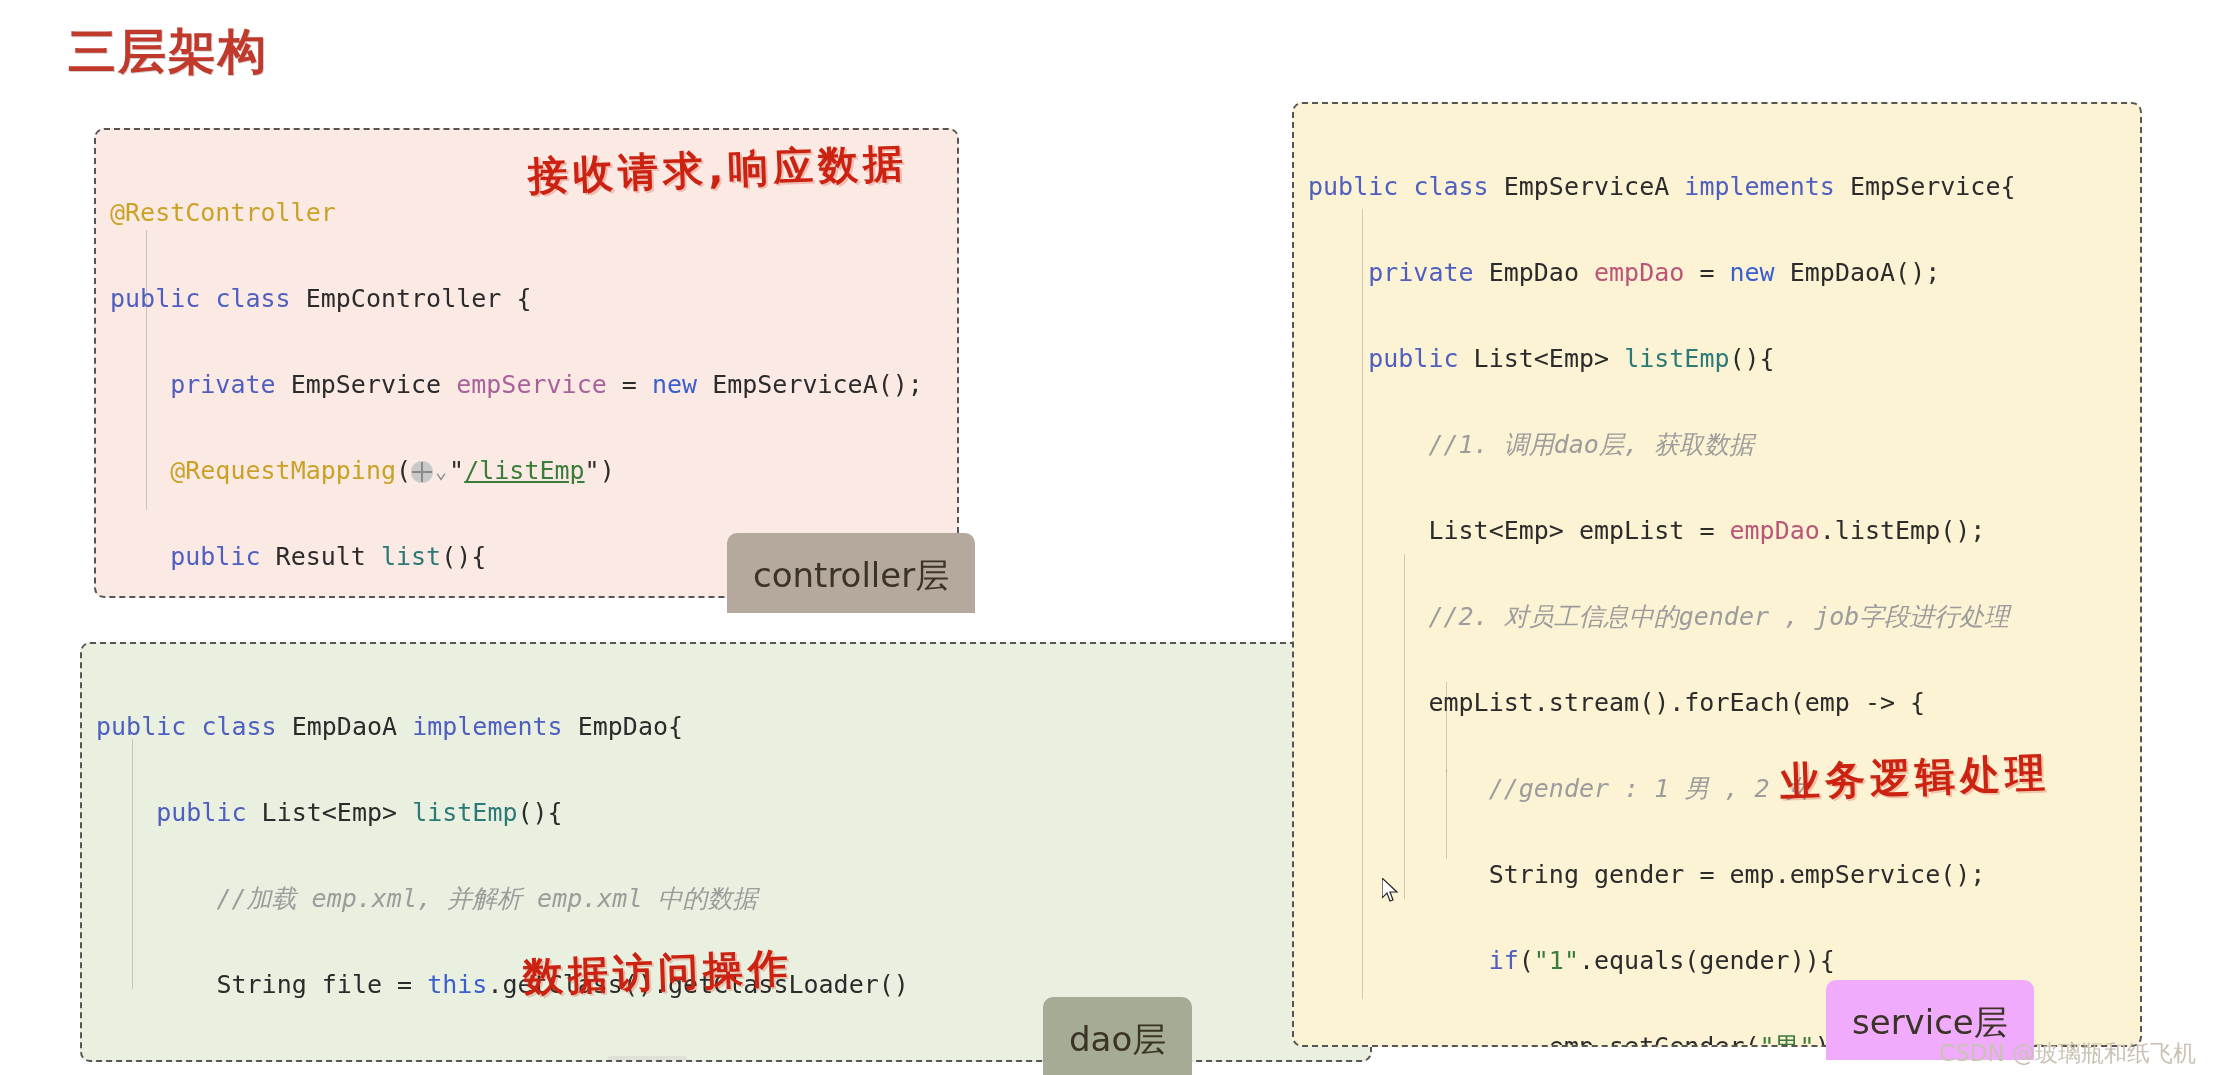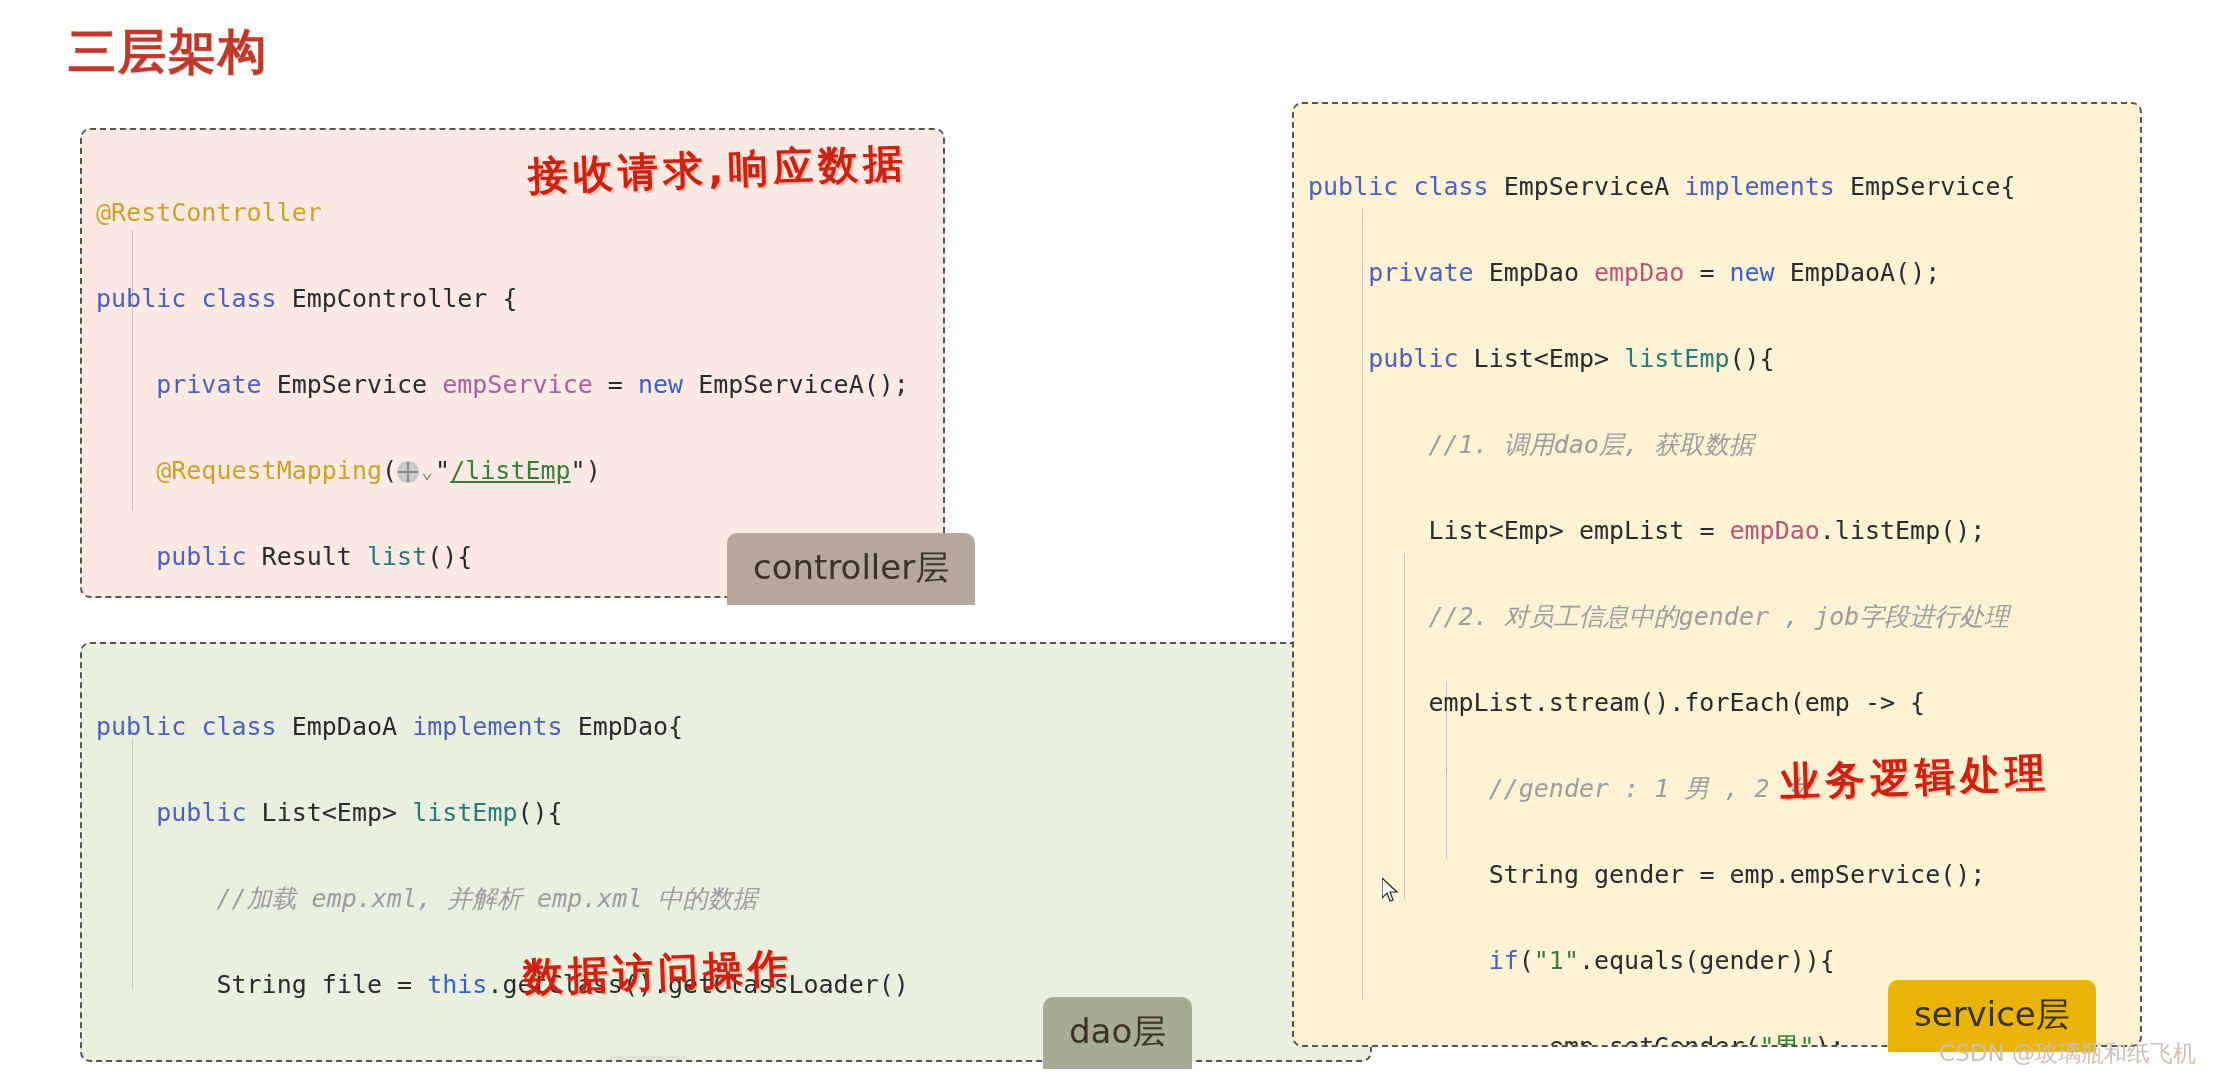--- a/index.html
+++ b/index.html
@@ -74,52 +74,52 @@
   }
   .globe::after{
     content:"";position:absolute;left:1px;top:10px;width:20px;height:1.5px;background:#8a8a8a;
   }
   .chev{
     display:inline-block;color:#8a8a8a;font-size:20px;vertical-align:1px;padding:0 2px;
   }
 
   
   #controller-card{
-    left:80px; top:128px; width:865px; height:470px;
+    left:94px; top:128px; width:865px; height:470px;
     background:#fbeae4;
   }
   #dao-card{
     left:80px; top:642px; width:1292px; height:420px;
     background:#eaf0e0;
   }
   #service-card{
     left:1292px; top:102px; width:850px; height:945px;
     background:#fcf2d4;
   }
 
   
   .layer-badge{
     position:absolute;
     font-family:"DejaVu Sans", sans-serif;
     font-size:34px;
     color:#3a3326;
-    padding:12px 26px 14px 26px;
+    padding:20px 26px 14px 26px;
     border-radius:10px 10px 0 0;
   }
   #controller-badge{
     left:727px; top:533px;
     background:#b5a99e;
   }
   #dao-badge{
     left:1043px; top:997px;
     background:#a5ab94;
   }
   #service-badge{
-    left:1888px; top:980px;
-    background:#eab308;
+    left:1826px; top:980px;
+    background:#f0abfc;
   }
 
   
   .red-note{
     position:absolute;
     color:#cc2211;
     font-family:"DejaVu Sans", sans-serif;
     font-weight:bold;
     font-size:40px;
     letter-spacing:5px;

